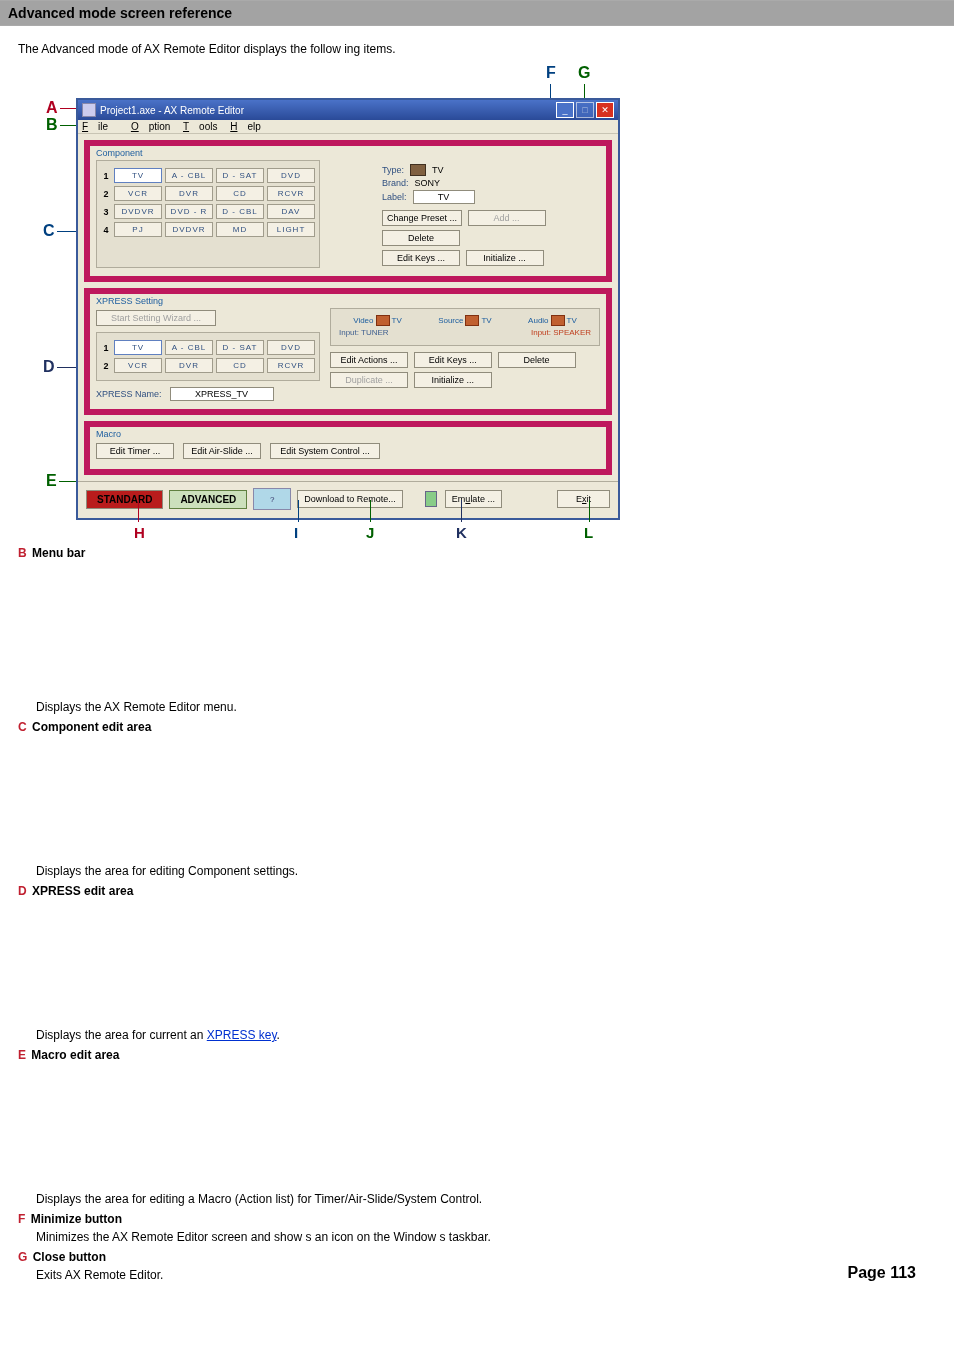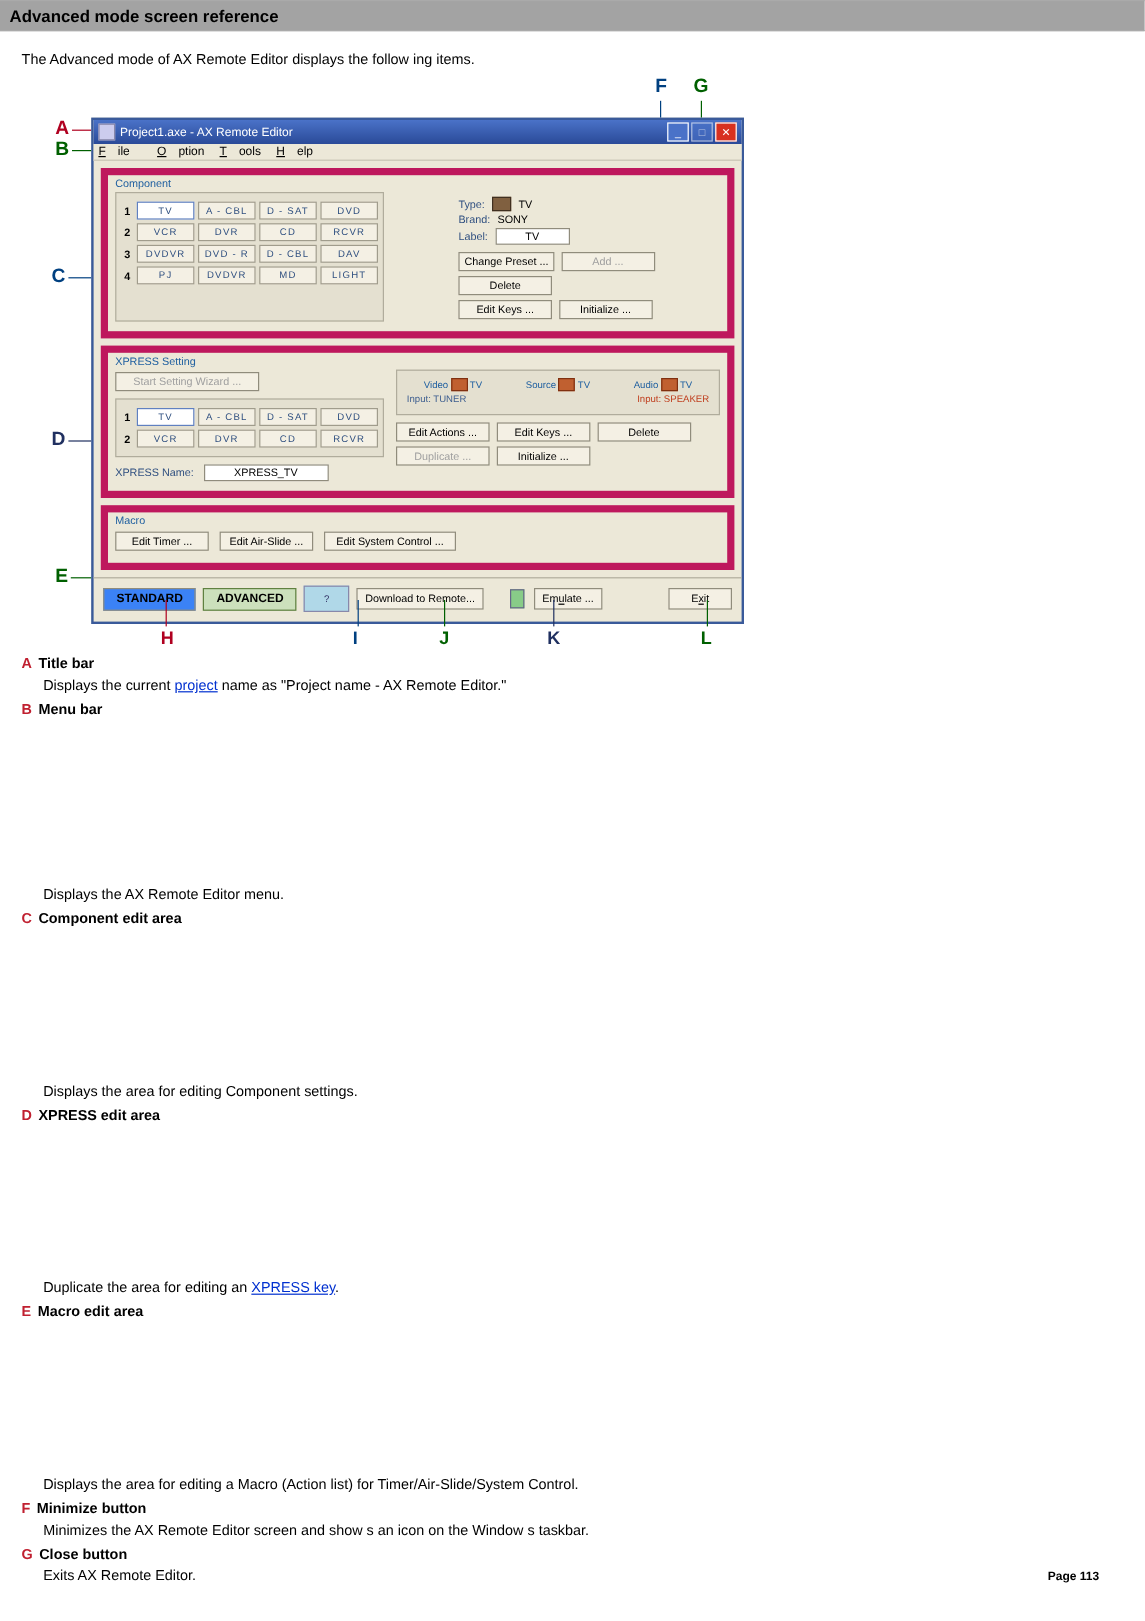--- a/index.html
+++ b/index.html
@@ -174,21 +174,21 @@
   .bottom-bar {
     display:flex;
     align-items:center;
     gap:6px;
     padding:6px 8px 8px 8px;
     border-top:1px solid #b0ac9c;
   }
   .mode-btn {
     padding:3px 10px;
     border:1px solid #908c7c;
-    background:#3b82f6;
+    background:#b91c1c;
     font-size:10px;
     font-weight:bold;
   }
   .mode-btn.active { background:#cce0bc; border-color:#608040;}
   .pic-ph {
     width:36px;height:20px;background:#b0d8e8;border:1px solid #88a;
     display:flex;align-items:center;justify-content:center;font-size:8px;color:#336;
   }
   .bar-btn {
     padding:3px 6px;
@@ -226,21 +226,21 @@
   .def-block { margin-top:6px; }
   .def-head { font-size:12px; }
   .def-head .let { font-weight:bold; color:#c02030; margin-right:2px;}
   .def-head .term { font-weight:bold; }
   .def-desc { margin:4px 0 0 18px; font-size:12px; }
   a.link { color:#0030d0; text-decoration:underline; }
 
   .page-num {
     position:absolute;
     right:20px;
-    font-size:10px;
+    font-size:16px;
     font-weight:bold;
   }
 </style>
 </head>
 <body>
 
 <div class="page-title">Advanced mode screen reference</div>
 
 <div class="content">
   <div class="intro">The Advanced mode of AX Remote Editor displays the follow ing items.</div>
@@ -444,38 +444,34 @@
         <span class="bl bl-i">I</span>
       <span class="bl-line j"></span>
         <span class="bl bl-j">J</span>
       <span class="bl-line k"></span>
         <span class="bl bl-k">K</span>
       <span class="bl-line l"></span>
         <span class="bl bl-l">L</span>
     </div>
   </div>
 
-  <div class="def-block">
-    <div class="def-head"><span class="let">A</span> <span class="term">Title bar</span></div>
-    <div class="def-desc"><span>Displays the current </span><a class="link" href="#">project</a><span> name as "Project name - AX Remote Editor."</span></div>
-  </div>
 
   <div class="def-block">
     <div class="def-head"><span class="let">B</span> <span class="term">Menu bar</span></div>
     <div class="def-desc" style="margin-top:140px;">Displays the AX Remote Editor menu.</div>
   </div>
 
   <div class="def-block">
     <div class="def-head"><span class="let">C</span> <span class="term">Component edit area</span></div>
     <div class="def-desc" style="margin-top:130px;">Displays the area for editing Component settings.</div>
   </div>
 
   <div class="def-block">
     <div class="def-head"><span class="let">D</span> <span class="term">XPRESS edit area</span></div>
-    <div class="def-desc" style="margin-top:130px;"><span>Duplicate the area for editing an </span><a class="link" href="#">XPRESS key</a><span>.</span></div>
+    <div class="def-desc" style="margin-top:130px;"><span>Displays the area for current an </span><a class="link" href="#">XPRESS key</a><span>.</span></div>
   </div>
 
   <div class="def-block">
     <div class="def-head"><span class="let">E</span> <span class="term">Macro edit area</span></div>
     <div class="def-desc" style="margin-top:130px;">Displays the area for editing a Macro (Action list) for Timer/Air-Slide/System Control.</div>
   </div>
 
   <div class="def-block">
     <div class="def-head"><span class="let">F</span> <span class="term">Minimize button</span></div>
     <div class="def-desc">Minimizes the AX Remote Editor screen and show s an icon on the Window s taskbar.</div>

